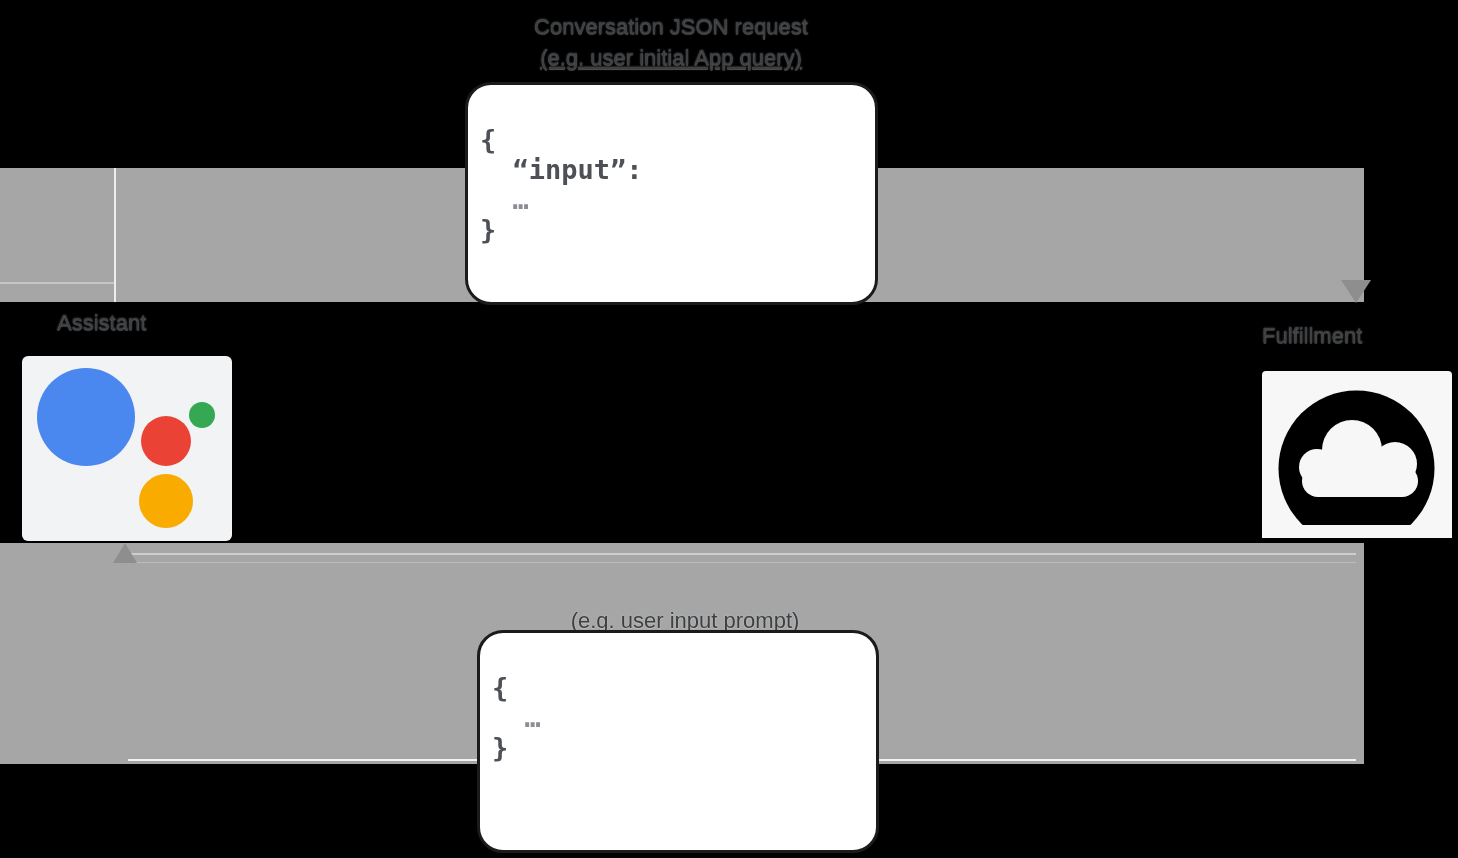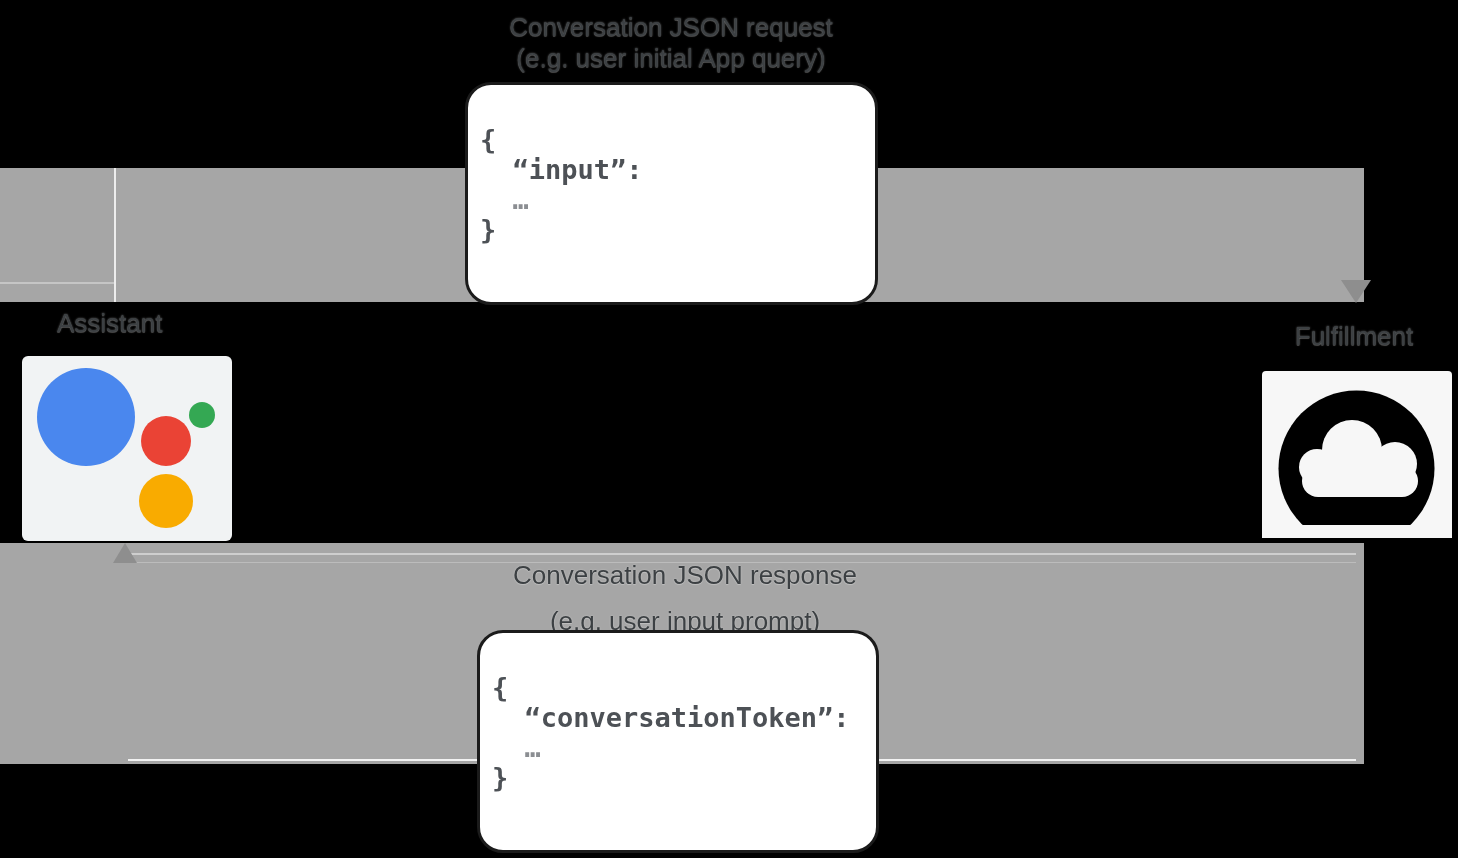--- a/index.html
+++ b/index.html
@@ -23,31 +23,31 @@
     border-left:15px solid transparent;border-right:15px solid transparent;
     border-top:23px solid #8e8e8e;
   }
   .arrow-up{
     position:absolute;left:113px;top:543px;width:0;height:0;
     border-left:12px solid transparent;border-right:12px solid transparent;
     border-bottom:20px solid #8e8e8e;
   }
   
   .lbl{
-    position:absolute;color:#3c4043;font-size:26px;line-height:30px;
+    position:absolute;color:#3c4043;font-size:22px;line-height:30px;
     text-shadow:0 0 2px rgba(255,255,255,.4),0 1px 0 rgba(255,255,255,.18);
     white-space:nowrap;
   }
   .lbl-center{width:600px;text-align:center;}
   .req-title{left:371px;top:12px;}
-  .req-sub{left:371px;top:43px;}
+  .req-sub{left:371px;top:43px;text-decoration:underline;}
   .res-title{left:385px;top:560px;}
   .res-sub{left:385px;top:606px;}
   .actor-left{left:57px;top:308px;}
-  .actor-right{left:1262px;top:321px;width:184px;text-align:center;}
+  .actor-right{left:1262px;top:321px;width:184px;text-align:left;}
   
   .codebox{
     position:absolute;background:#fff;border:3px solid #1b1b1b;border-radius:26px;
     box-sizing:border-box;padding:40px 12px 0 12px;
     font-family:"DejaVu Sans Mono","Liberation Mono",monospace;
     font-weight:bold;font-size:27px;line-height:30px;color:#4d5156;
   }
   .codebox-top{left:465px;top:82px;width:413px;height:223px;}
   .codebox-bottom{left:477px;top:630px;width:402px;height:223px;}
   .code-line{white-space:pre;}
@@ -110,23 +110,21 @@
     <svg width="190" height="167" viewBox="0 0 190 167">
       <circle cx="94.5" cy="97.5" r="78" fill="#000000"></circle>
       <rect x="0" y="154" width="190" height="13" fill="#f7f7f7"></rect>
       <circle cx="55" cy="96" r="18" fill="#f7f7f7"></circle>
       <circle cx="90" cy="79" r="30" fill="#f7f7f7"></circle>
       <circle cx="133" cy="93" r="22" fill="#f7f7f7"></circle>
       <rect x="40" y="94" width="116" height="32" rx="16" fill="#f7f7f7"></rect>
     </svg>
   </div>
 
-  <div class="lbl lbl-center res-title">Conversation JSON response</div>
   <div class="lbl lbl-center res-sub">(e.g. user input prompt)</div>
 
   <div class="codebox codebox-bottom">
     <div class="code-line">{</div>
-    <div class="code-line">  “conversationToken”:</div>
     <div class="code-line dim">  …</div>
     <div class="code-line">}</div>
   </div>
 
 </div>
 
 </body></html>

